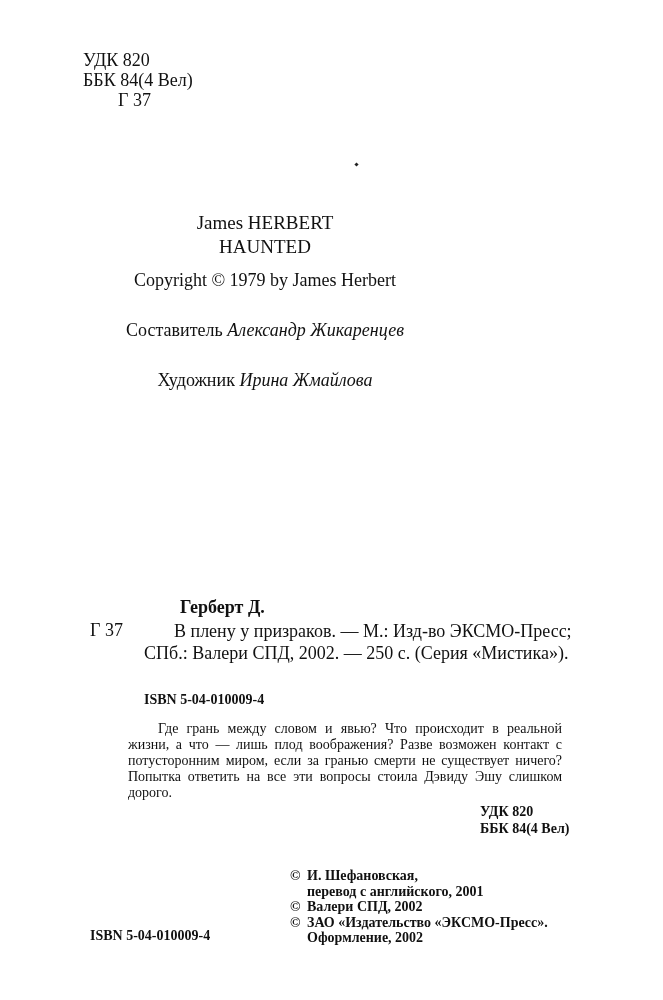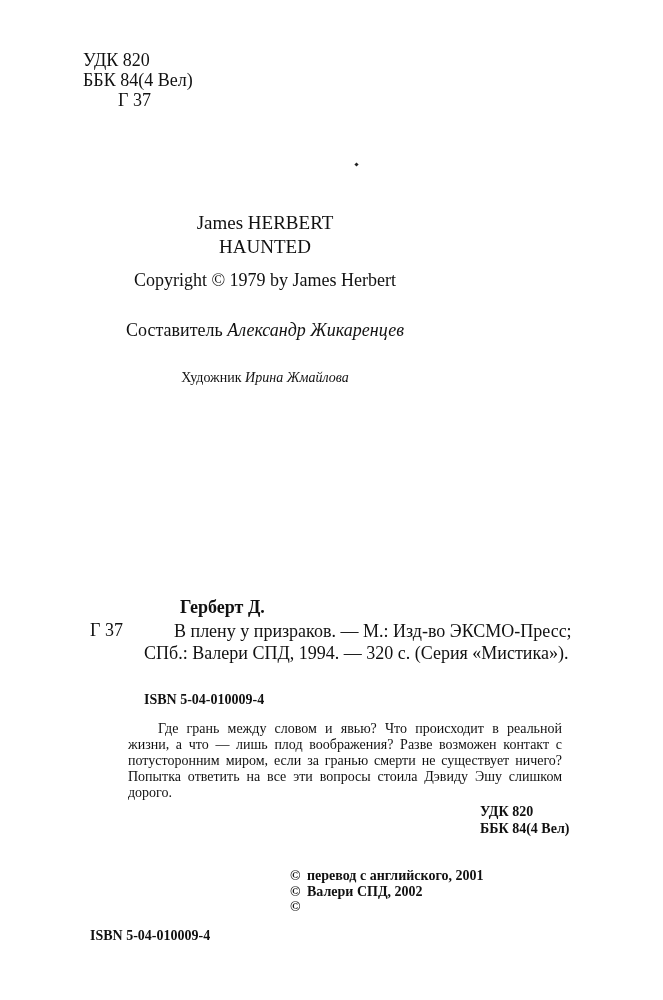--- a/index.html
+++ b/index.html
@@ -6,21 +6,21 @@
   body { width:663px; height:1000px; position:relative; overflow:hidden; color:#111; font-family:"Liberation Serif", "DejaVu Serif", serif; }
   .abs { position:absolute; white-space:nowrap; }
   .top-codes { left:83px; top:50px; font-size:18px; line-height:20px; }
   .top-codes .indent { padding-left:35px; }
   .speck { left:355px; top:163px; width:3px; height:3px; background:#222; transform:rotate(45deg); }
   .center { left:0; width:530px; text-align:center; }
   .en-author { top:212px; font-size:19px; }
   .en-title { top:236px; font-size:19px; }
   .copyright { top:270px; font-size:18px; }
   .compiler { top:320px; font-size:18px; }
-  .artist { top:370px; font-size:14px; }
+  .artist { top:370px; font-size:18px; }
   .ital { font-style:italic; }
   .bib-author { left:144px; top:597px; font-size:18px; font-weight:bold;margin-left:36px; }
   .bib-code { left:90px; top:620px; font-size:18px; }
   .bib-desc { left:144px; top:620px; width:440px; font-size:18px; line-height:22px; white-space:normal; }
   .bib-desc span.first { padding-left:30px; }
   .isbn1 { left:144px; top:692px; font-size:14px; font-weight:bold; }
   .annot { left:128px; top:721px; width:434px; font-size:14px; line-height:16px; white-space:normal; text-align:justify; text-indent:30px; }
   .codes2 { left:480px; top:803px; font-size:14px; font-weight:bold; line-height:17px; }
   .copyrights { left:290px; top:868px; font-size:14px; font-weight:bold; line-height:15.5px; }
   .copyrights .row { display:flex; }
@@ -46,41 +46,44 @@
   <span>Составитель</span>
   <span class="ital">Александр Жикаренцев</span>
 </div>
 <div class="abs center artist">
   <span>Художник</span>
   <span class="ital">Ирина Жмайлова</span>
 </div>
 
 <div class="abs bib-author">Герберт Д.</div>
 <div class="abs bib-code">Г 37</div>
-<div class="abs bib-desc"><span class="first">В плену у призраков. — М.: Изд-во ЭКСМО-Пресс; СПб.: Валери СПД, 1994. — 320 с. (Серия «Мистика»).</span></div>
+<div class="abs bib-desc"><span class="first">В плену у призраков. — М.: Изд-во ЭКСМО-Пресс; СПб.: Валери СПД, 2002. — 250 с. (Серия «Мистика»).</span></div>
 <div class="abs isbn1">ISBN 5-04-010009-4</div>
 
 <div class="abs annot">Где грань между словом и явью? Что происходит в реальной жизни, а что — лишь плод воображения? Разве возможен контакт с потусторонним миром, если за гранью смерти не существует ничего? Попытка ответить на  все эти вопросы стоила Дэвиду Эшу слишком дорого.</div>
 
 <div class="abs codes2">
   <div>УДК 820</div>
   <div>ББК 84(4 Вел)</div>
 </div>
 
 <div class="abs copyrights">
   <div class="row">
     <span class="sym">©</span>
     <div>
+      <div>И. Шефановская,</div>
       <div>перевод с английского, 2001</div>
     </div>
   </div>
   <div class="row">
     <span class="sym">©</span>
     <div>Валери СПД, 2002</div>
   </div>
   <div class="row">
     <span class="sym">©</span>
     <div>
+      <div>ЗАО «Издательство «ЭКСМО-Пресс».</div>
+      <div>Оформление, 2002</div>
     </div>
   </div>
 </div>
 
 <div class="abs isbn2">ISBN 5-04-010009-4</div>
 
 </body></html>

